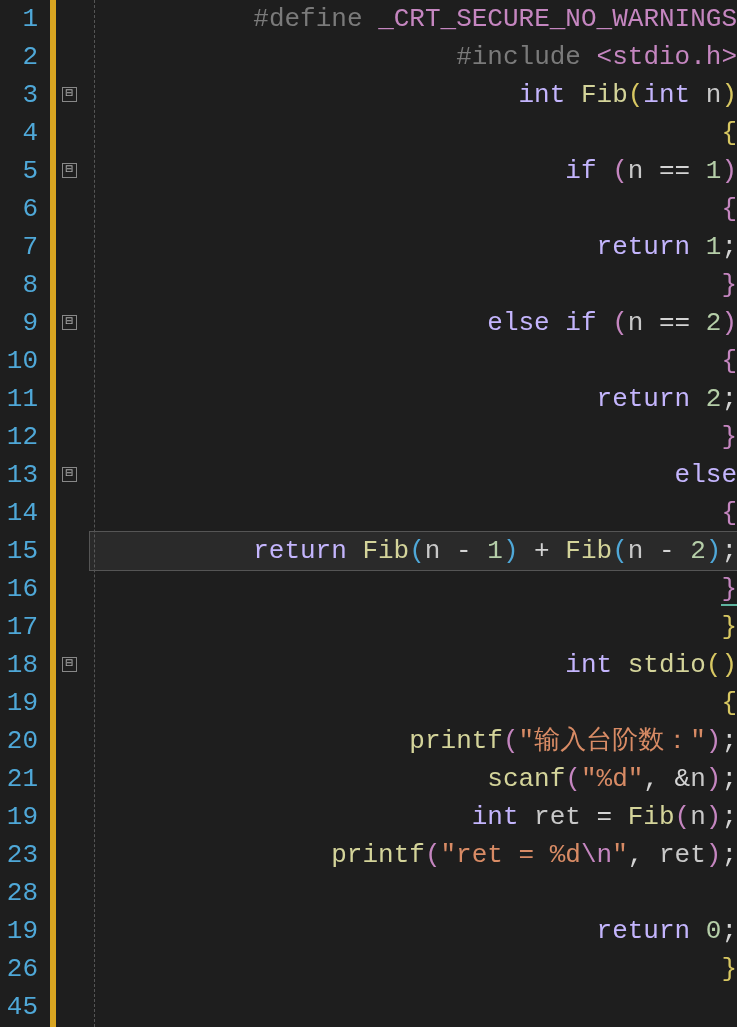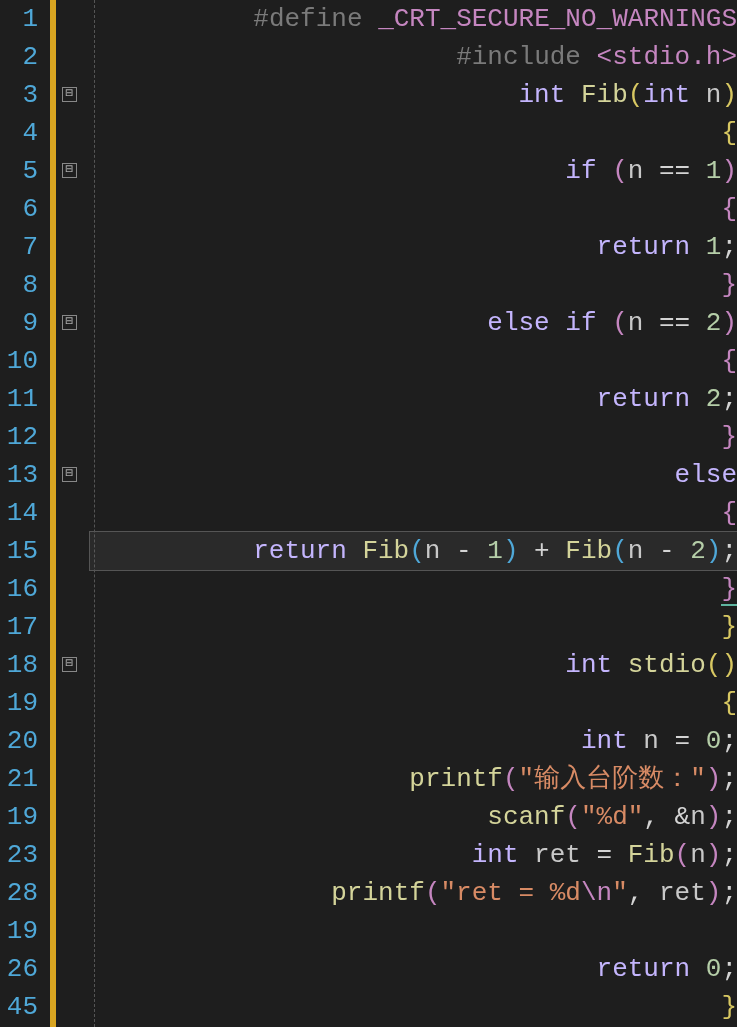--- a/index.html
+++ b/index.html
@@ -167,21 +167,20 @@
     <div class="line current">        <span class="kw">return</span> <span class="fn">Fib</span><span class="br3">(</span><span class="id">n</span> <span class="op">-</span> <span class="num">1</span><span class="br3">)</span> <span class="op">+</span> <span class="fn">Fib</span><span class="br3">(</span><span class="id">n</span> <span class="op">-</span> <span class="num">2</span><span class="br3">)</span><span class="op">;</span></div>
 
     <div class="line">    <span class="br2 underline">}</span></div>
 
     <div class="line"><span class="br1">}</span></div>
 
     <div class="line"><span class="kw">int</span> <span class="fn">stdio</span><span class="br1">(</span><span class="br1">)</span></div>
 
     <div class="line"><span class="br1">{</span></div>
 
-    <div class="line">    <span class="kw">int</span> <span class="id">n</span> <span class="op">=</span> <span class="num">0</span><span class="op">;</span></div>
 
     <div class="line">    <span class="fn">printf</span><span class="br2">(</span><span class="str">"输入台阶数："</span><span class="br2">)</span><span class="op">;</span></div>
 
     <div class="line">    <span class="fn">scanf</span><span class="br2">(</span><span class="str">"%d"</span><span class="op">,</span> <span class="op">&amp;</span><span class="id">n</span><span class="br2">)</span><span class="op">;</span></div>
 
     <div class="line">    <span class="kw">int</span> <span class="id">ret</span> <span class="op">=</span> <span class="fn">Fib</span><span class="br2">(</span><span class="id">n</span><span class="br2">)</span><span class="op">;</span></div>
 
     <div class="line">    <span class="fn">printf</span><span class="br2">(</span><span class="str">"ret = %d</span><span class="esc">\n</span><span class="str">"</span><span class="op">,</span> <span class="id">ret</span><span class="br2">)</span><span class="op">;</span></div>
 
     <div class="line"></div>

